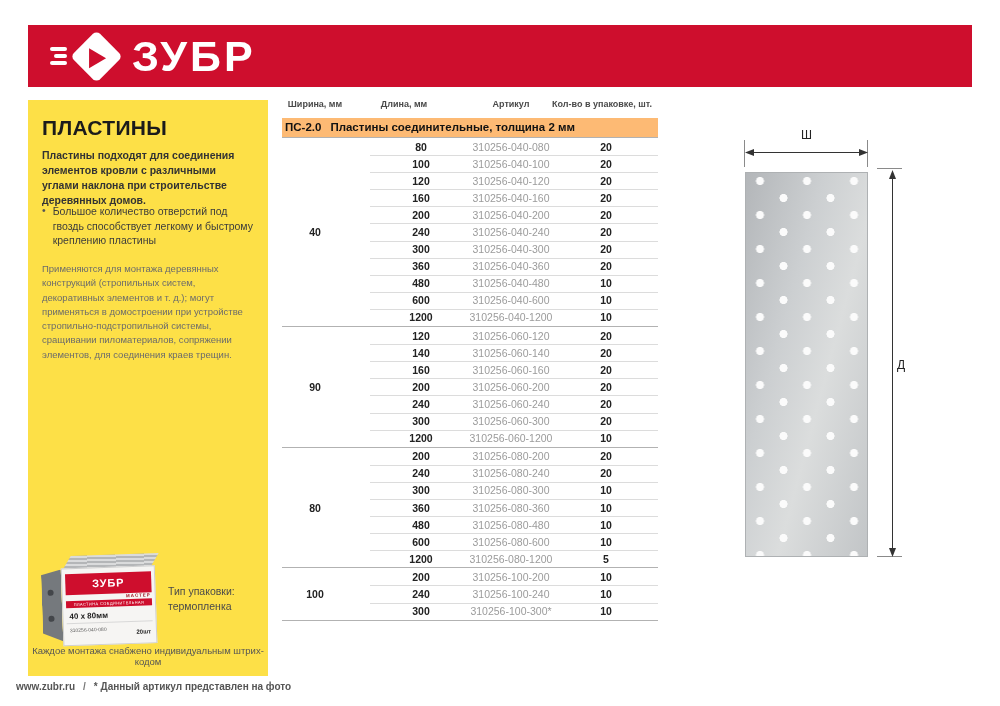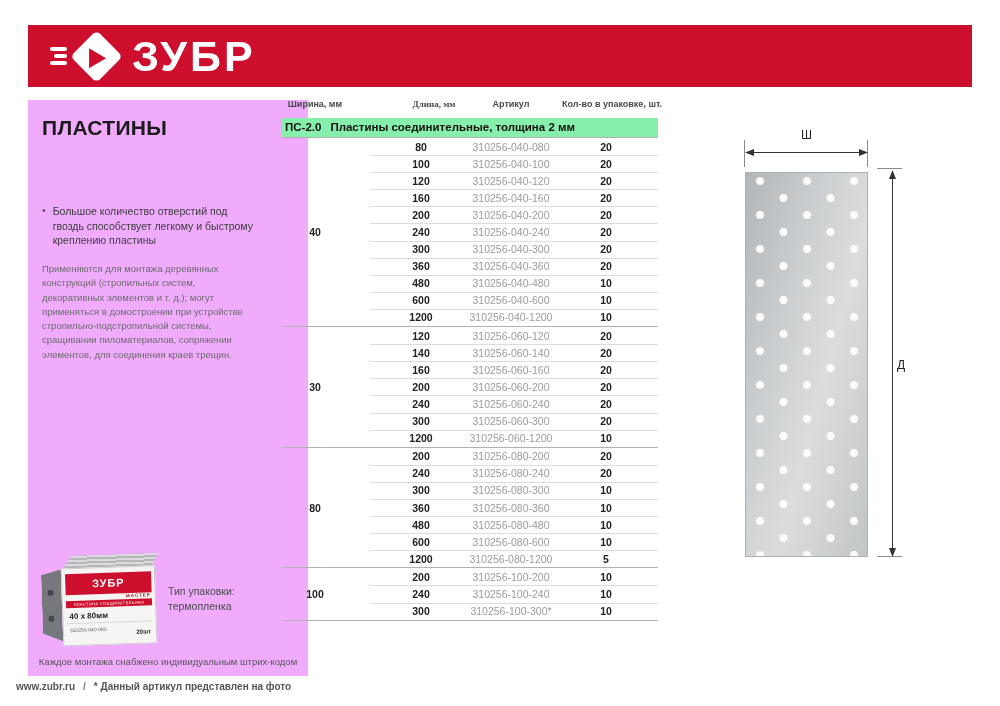--- a/index.html
+++ b/index.html
@@ -13,21 +13,21 @@
   .stripes{display:flex;flex-direction:column;gap:3px;align-items:flex-end;margin-right:2px;}
   .stripes i{display:block;width:17px;height:4px;background:#fff;border-radius:2px;}
   .stripes i:nth-child(2){width:13px;}
   .diamond{width:37px;height:37px;background:#fff;border-radius:5px;transform:rotate(45deg);
            display:flex;align-items:center;justify-content:center;}
   .diamond .arrow{transform:rotate(-45deg);width:0;height:0;display:block;margin-left:4px;
            border-left:17px solid #ce0e2d;border-top:10px solid transparent;border-bottom:10px solid transparent;}
   .logo-text{color:#fff;font-size:43px;font-weight:bold;letter-spacing:3px;line-height:1;margin-left:8px;}
 
   
-  .sidebar{position:absolute;left:28px;top:100px;width:280px;height:576px;background:#f0abfc;}
+  .sidebar{position:absolute;left:28px;top:100px;width:240px;height:576px;background:#fde047;}
   .sb-title{position:absolute;left:14px;top:16px;font-size:21px;font-weight:bold;color:#1b1b1b;letter-spacing:.3px;}
   .sb-intro{position:absolute;left:14px;top:48px;width:212px;font-size:10.5px;font-weight:bold;
             color:#333;line-height:1.42;}
   .sb-bullet{position:absolute;left:14px;top:104px;width:212px;display:flex;gap:7px;
              font-size:10.5px;color:#3c3c3c;line-height:1.4;}
   .sb-bullet .dot{color:#555;line-height:1.3;}
   .sb-desc{position:absolute;left:14px;top:162px;width:216px;font-size:9.5px;color:#6b6b6b;line-height:1.5;}
   .sb-note{position:absolute;left:0;bottom:9px;width:100%;text-align:center;font-size:9.5px;color:#555;}
   .sb-pack-type{position:absolute;left:140px;top:484px;font-size:10.5px;color:#4a4a4a;line-height:1.45;}
 
@@ -47,22 +47,22 @@
   .pf-strip{position:absolute;left:3px;right:3px;top:32px;height:7px;background:#ce0e2d;color:#fff;
             font-size:4px;text-align:center;line-height:7px;letter-spacing:.4px;white-space:nowrap;overflow:hidden;}
   .pf-size{position:absolute;left:3px;right:3px;top:41px;height:13px;border-bottom:1px solid #d8d8d8;
            font-size:8px;font-weight:bold;color:#1d1d1d;line-height:13px;padding-left:3px;}
   .pf-art{position:absolute;left:6px;top:58px;font-size:5px;color:#666;}
   .pf-qty{position:absolute;right:5px;top:62px;font-size:6px;font-weight:bold;color:#222;}
 
   
   .tbl{position:absolute;left:282px;top:95px;width:376px;}
   .th{position:absolute;top:4px;font-size:9px;font-weight:bold;color:#4a4a4a;text-align:center;}
-  .th1{left:0;width:66px;} .th2{left:119px;width:66px;font-family:Liberation Serif, serif;} .th3{left:169px;width:120px;} .th4{left:240px;width:140px;text-align:right;}
-  .sect{position:absolute;left:0;top:23px;width:376px;height:19px;background:#86efac;
+  .th1{left:0;width:66px;} .th2{left:89px;width:66px;} .th3{left:169px;width:120px;} .th4{left:250px;width:140px;}
+  .sect{position:absolute;left:0;top:23px;width:376px;height:19px;background:#fdba74;
         font-size:11.5px;font-weight:bold;color:#111;line-height:19px;box-sizing:border-box;padding-left:3px;}
   .sect .code{margin-right:9px;}
   .tbody{position:absolute;left:0;top:42px;width:376px;border-bottom:1px solid #b2b2b2;}
   .t-group{position:relative;border-top:1px solid #b2b2b2;}
   .t-width{position:absolute;left:0;top:50%;transform:translateY(-50%);width:66px;text-align:center;
            font-size:10.5px;font-weight:bold;color:#222;}
   .t-row{position:relative;height:17.1px;}
   .t-row + .t-row::before{content:"";position:absolute;left:88px;right:0;top:0;border-top:1px solid #dcdcdc;}
   .cell{position:absolute;top:50%;transform:translateY(-50%);text-align:center;font-size:10.5px;line-height:1;}
   .c-len{left:106px;width:66px;font-weight:bold;color:#222;}
@@ -104,20 +104,21 @@
         </span>
       <span class="diamond">
           <span class="arrow"></span>
         </span>
       <span class="logo-text">ЗУБР</span>
     </div>
   </div>
 
   <div class="sidebar">
     <div class="sb-title">ПЛАСТИНЫ</div>
+    <div class="sb-intro">Пластины подходят для соединения элементов кровли с различными углами наклона при строительстве деревянных домов.</div>
     <div class="sb-bullet">
       <span class="dot">•</span>
       <span>Большое количество отверстий под гвоздь способствует легкому и быстрому креплению пластины</span>
     </div>
     <div class="sb-desc">Применяются для монтажа деревянных конструкций (стропильных систем, декоративных элементов и т. д.); могут применяться в домостроении при устройстве стропильно-подстропильной системы, сращивании пиломатериалов, сопряжении элементов, для соединения краев трещин.</div>
 
     <div class="pack">
       <div class="pack-left">
           <i class="d1"></i>
           <i class="d2"></i>
@@ -202,21 +203,21 @@
             <div class="cell c-art">310256-040-600</div>
             <div class="cell c-qty">10</div>
           </div>
           <div class="t-row">
             <div class="cell c-len">1200</div>
             <div class="cell c-art">310256-040-1200</div>
             <div class="cell c-qty">10</div>
           </div>
         </div>
         <div class="t-group">
-          <div class="t-width">30</div>
+          <div class="t-width">90</div>
           <div class="t-row">
             <div class="cell c-len">120</div>
             <div class="cell c-art">310256-060-120</div>
             <div class="cell c-qty">20</div>
           </div>
           <div class="t-row">
             <div class="cell c-len">140</div>
             <div class="cell c-art">310256-060-140</div>
             <div class="cell c-qty">20</div>
           </div>

